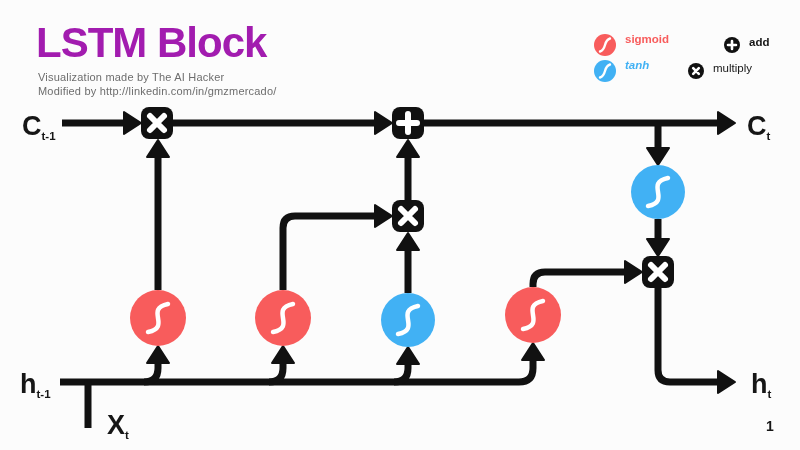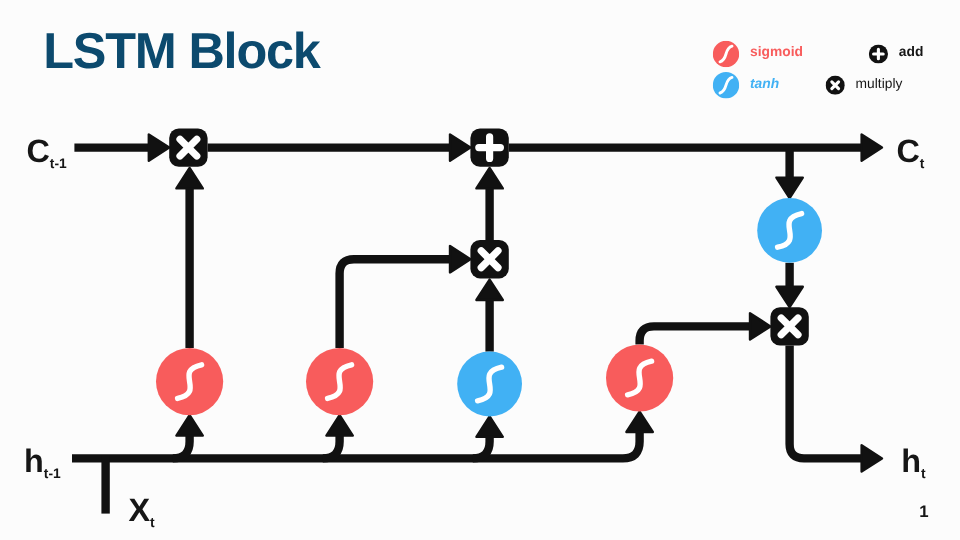--- a/index.html
+++ b/index.html
@@ -6,31 +6,31 @@
   body {
     width:800px; height:450px; position:relative; overflow:hidden;
     background:#fcfcfc;
     font-family:"Liberation Sans", sans-serif;
   }
   .page { position:absolute; inset:0; }
 
   
   .title {
     position:absolute; left:36px; top:22px; margin:0;
-    font-size:42px; font-weight:800; letter-spacing:-1px; color:#0c4a6e;
+    font-size:42px; font-weight:800; letter-spacing:-1px; color:#a21caf;
     line-height:1;
   }
   .subtitles {
     position:absolute; left:38px; top:71px;
     font-size:11px; line-height:13.5px; color:#6d6d6d; letter-spacing:.2px;
   }
 
   
   .legend-item {
-    position:absolute; display:flex; align-items:center; gap:9px;
+    position:absolute; display:flex; align-items:flex-start; gap:9px;
     font-size:11.5px; font-weight:700; color:#161616; white-space:nowrap;
   }
   .legend-item .txt { line-height:1; }
   .leg-sigmoid { left:594px; top:34px; color:#f85c5c; }
   .leg-tanh    { left:594px; top:60px; color:#41b1f4;font-style:italic; }
   .leg-add     { left:724px; top:37px; font-weight:600; }
   .leg-mult    { left:688px; top:63px; font-weight:400; }
   .legend-item svg { display:block; }
 
   
@@ -47,20 +47,24 @@
     position:absolute; left:766px; top:418px;
     font-size:14px; font-weight:700; color:#161616;
   }
 </style>
 </head>
 <body>
 
 <div class="page">
 
   <h1 class="title">LSTM Block</h1>
+  <div class="subtitles">
+    <div>Visualization made by The AI Hacker</div>
+    <div>Modified by http://linkedin.com/in/gmzmercado/</div>
+  </div>
 
   <div class="legend-item leg-sigmoid">
     <svg width="22" height="22">
       <circle cx="11" cy="11" r="11" fill="#f85c5c"></circle>
       <path d="M6 17.5 C13 15.5, 9 6.5, 16 4.5" stroke="#fff" stroke-width="2.4" stroke-linecap="round" fill="none"></path>
     </svg>
     <span class="txt">sigmoid</span>
   </div>
   <div class="legend-item leg-tanh">
     <svg width="22" height="22">

